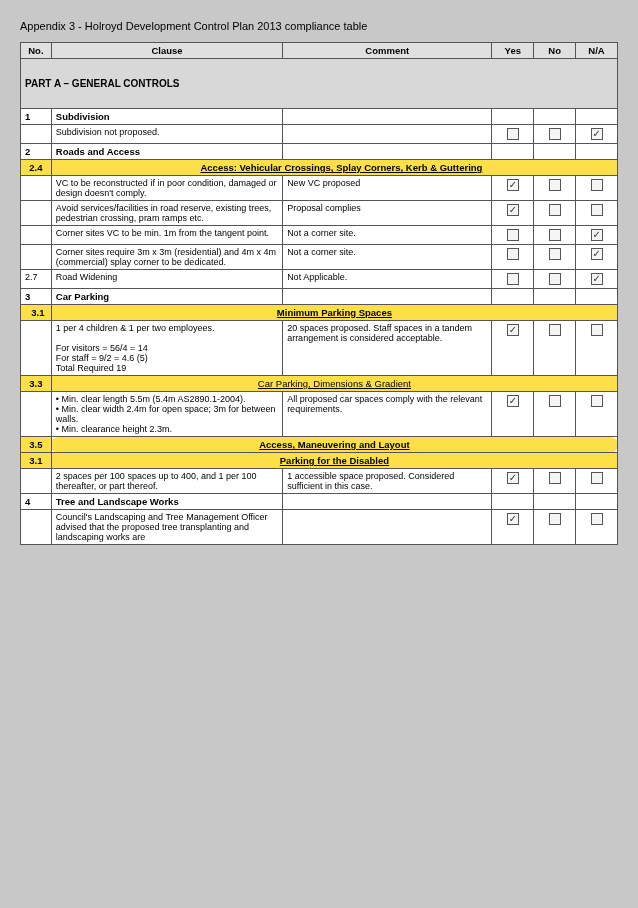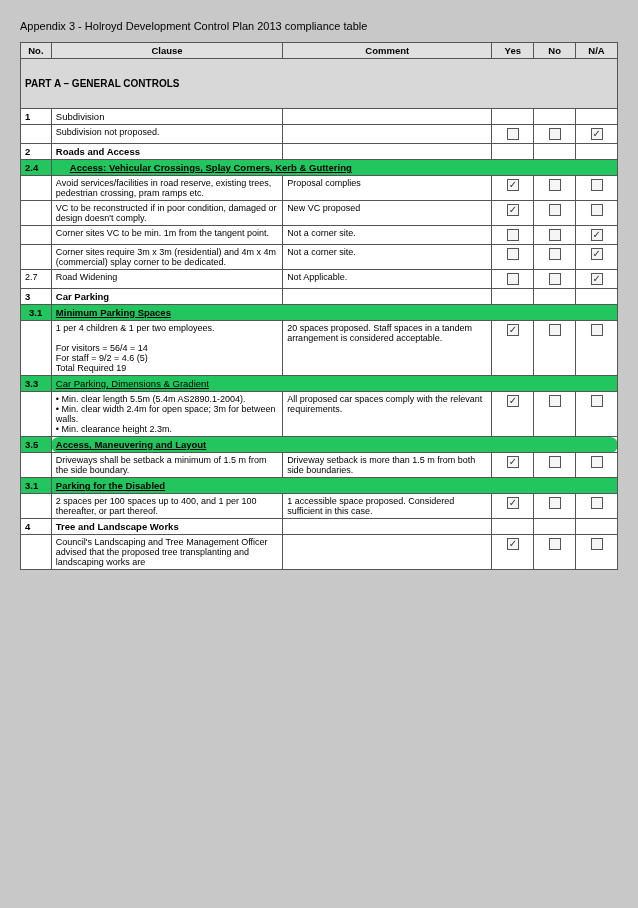--- a/index.html
+++ b/index.html
@@ -43,24 +43,25 @@
     .col-no2 { width: 38px; text-align: center; }
     .col-na { width: 38px; text-align: center; }
 
     .section-header td {
       background: #d8d8d8;
       font-weight: bold;
       font-size: 10px;
       padding: 19px 4px;
     }
     .subsection-header td {
-      background: #22c55e;
+      background: #fde047;
       font-weight: bold;
       font-size: 9.5px;
       padding: 2px 4px;
+      text-align: center;
     }
     .main-item td {
       font-weight: bold;
       font-size: 9.5px;
     }
     .checkbox-cell {
       text-align: center;
       vertical-align: middle;
     }
     .cb {
@@ -98,21 +99,21 @@
       <th class="col-no2">No</th>
       <th class="col-na">N/A</th>
     </tr>
   </thead>
   <tbody id="table-body">
   <tr class="section-header">
         <td colspan="6">PART A – GENERAL CONTROLS</td>
       </tr>
       <tr class="main-item">
         <td>1</td>
-        <td style="font-weight: normal; margin-left: 28px;">Subdivision</td>
+        <td style="font-weight: bold; margin-left: 28px;">Subdivision</td>
         <td></td>
         <td class="checkbox-cell"></td>
         <td class="checkbox-cell"></td>
         <td class="checkbox-cell"></td>
       </tr>
       <tr>
         <td></td>
         <td class="small-text">Subdivision not proposed.</td>
         <td class="small-text"></td>
         <td class="checkbox-cell"><span class="cb"></span></td>
@@ -126,30 +127,30 @@
         <td class="checkbox-cell"></td>
         <td class="checkbox-cell"></td>
         <td class="checkbox-cell"></td>
       </tr>
       <tr class="subsection-header">
         <td style="font-weight: bold;">2.4</td>
         <td colspan="5" style="font-weight: bold; text-decoration: underline; padding-left: 18px;">Access: Vehicular Crossings, Splay Corners, Kerb &amp; Guttering</td>
       </tr>
       <tr>
         <td></td>
+        <td class="small-text">VC to be reconstructed if in poor condition, damaged or design doesn't comply.</td>
+        <td class="small-text">New VC proposed</td>
+        <td class="checkbox-cell"><span class="cb checked"></span></td>
+        <td class="checkbox-cell"><span class="cb"></span></td>
+        <td class="checkbox-cell"><span class="cb"></span></td>
+      </tr>
+      <tr>
+        <td></td>
         <td class="small-text">Avoid services/facilities in road reserve, existing trees, pedestrian crossing, pram ramps etc.</td>
         <td class="small-text">Proposal complies</td>
-        <td class="checkbox-cell"><span class="cb checked"></span></td>
-        <td class="checkbox-cell"><span class="cb"></span></td>
-        <td class="checkbox-cell"><span class="cb"></span></td>
-      </tr>
-      <tr>
-        <td></td>
-        <td class="small-text">VC to be reconstructed if in poor condition, damaged or design doesn't comply.</td>
-        <td class="small-text">New VC proposed</td>
         <td class="checkbox-cell"><span class="cb checked"></span></td>
         <td class="checkbox-cell"><span class="cb"></span></td>
         <td class="checkbox-cell"><span class="cb"></span></td>
       </tr>
       <tr>
         <td></td>
         <td class="small-text">Corner sites VC to be min. 1m from the tangent point.</td>
         <td class="small-text">Not a corner site.</td>
         <td class="checkbox-cell"><span class="cb"></span></td>
         <td class="checkbox-cell"><span class="cb"></span></td>
@@ -200,28 +201,20 @@
         <td class="small-text">• Min. clear length 5.5m (5.4m AS2890.1-2004).<br>• Min. clear width 2.4m for open space; 3m for between walls.<br>• Min. clearance height 2.3m.</td>
         <td class="small-text">All proposed car spaces comply with the relevant requirements.</td>
         <td class="checkbox-cell"><span class="cb checked"></span></td>
         <td class="checkbox-cell"><span class="cb"></span></td>
         <td class="checkbox-cell"><span class="cb"></span></td>
       </tr>
       <tr class="subsection-header">
         <td style="font-weight: bold;">3.5</td>
         <td colspan="5" style="font-weight: bold; text-decoration: underline; border-radius: 8px;">Access, Maneuvering and Layout</td>
       </tr>
-      <tr>
-        <td></td>
-        <td class="small-text">Driveways shall be setback a minimum of 1.5 m from the side boundary.</td>
-        <td class="small-text">Driveway setback is more than 1.5 m from both side boundaries.</td>
-        <td class="checkbox-cell"><span class="cb checked"></span></td>
-        <td class="checkbox-cell"><span class="cb"></span></td>
-        <td class="checkbox-cell"><span class="cb"></span></td>
-      </tr>
       <tr class="subsection-header">
         <td style="font-weight: bold;">3.1</td>
         <td colspan="5" style="font-weight: bold; text-decoration: underline;">Parking for the Disabled</td>
       </tr>
       <tr>
         <td></td>
         <td class="small-text">2 spaces per 100 spaces up to 400, and 1 per 100 thereafter, or part thereof.</td>
         <td class="small-text">1 accessible space proposed. Considered sufficient in this case.</td>
         <td class="checkbox-cell"><span class="cb checked"></span></td>
         <td class="checkbox-cell"><span class="cb"></span></td>

